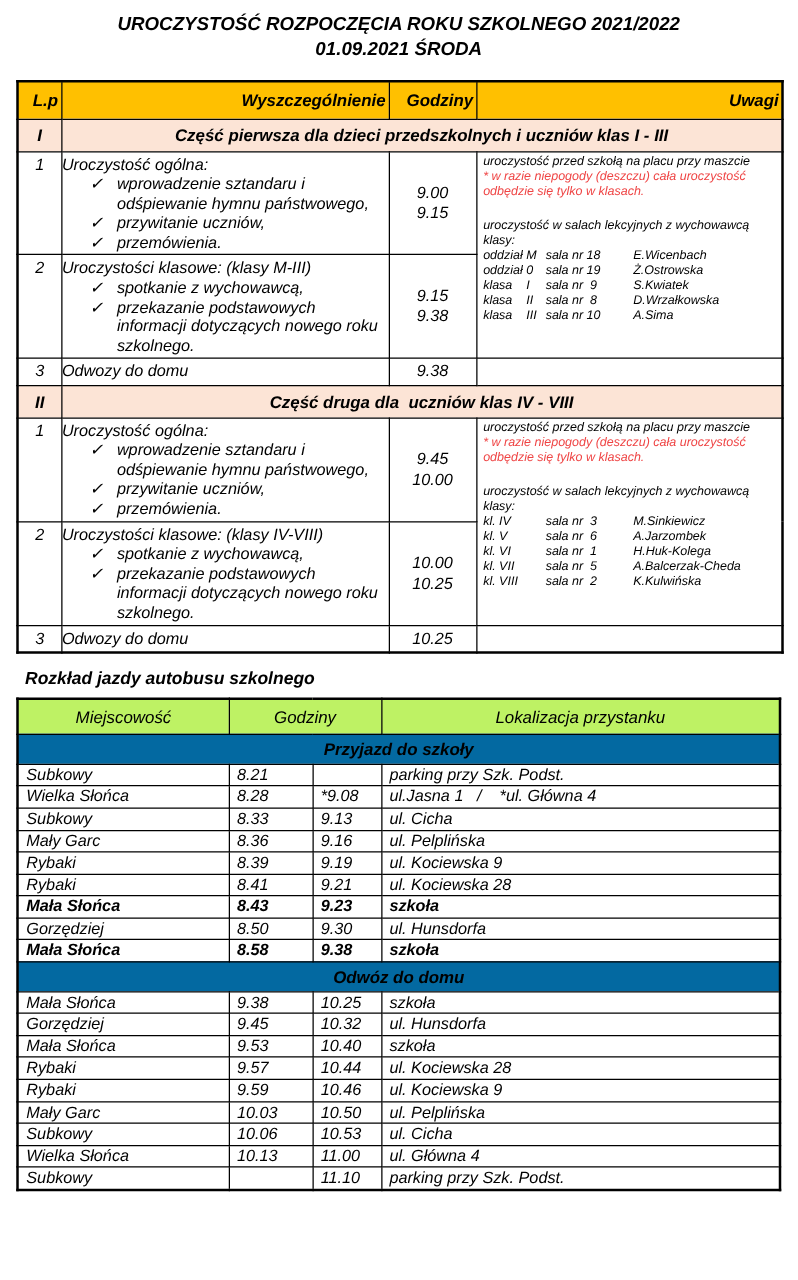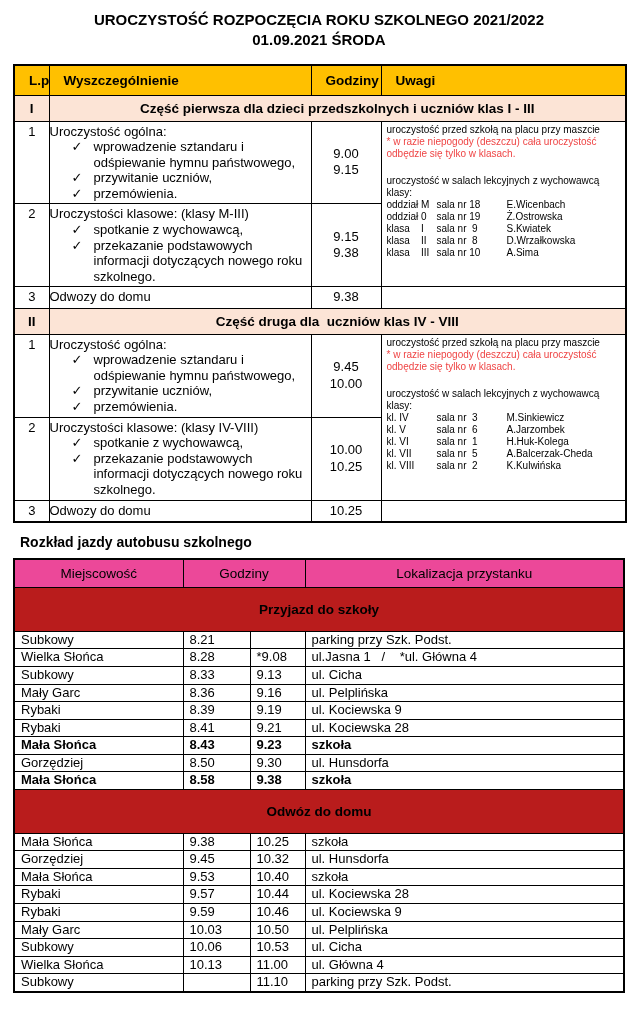--- a/index.html
+++ b/index.html
@@ -2,40 +2,40 @@
 <html><head>
 <meta charset="utf-8">
 <style>
   * { box-sizing: border-box; }
   html, body { margin:0; padding:0; background:#fff; }
   body {
     width:638px; height:1024px; overflow:hidden;
     font-family:"Liberation Sans", sans-serif;
     font-size:13px; color:#000;
   }
-  .page { padding:8px 13px 0 13px; }
+  .page { padding:8px 13px 0 13px;font-style:italic; }
 
   h1.page-title {
     font-size:15px; font-weight:bold; text-align:center;
     margin:2px 0 13px 0; line-height:1.35;
   }
 
   table { border-collapse:collapse; width:100%; table-layout:fixed; }
   table.ceremony, table.bus { border:2px solid #000; }
   td, th { border:1px solid #000; vertical-align:top; }
 
   
   .ceremony col.c-lp   { width:35px; }
   .ceremony col.c-det  { width:262px; }
   .ceremony col.c-time { width:70px; }
   .ceremony col.c-uw   { width:245px; }
 
   .ceremony th {
-    background:#FFC000; font-weight:bold; text-align:left;
-    font-size:13.5px; padding:7px 14px; vertical-align:middle;
+    background:#FFC000; font-weight:bold; text-align:right;
+    font-size:13.5px; padding:7px 2px; vertical-align:middle;
   }
   tr.section-row td {
     background:#FCE4D6; font-weight:bold; text-align:center;
     font-size:13.5px; padding:5px 2px; vertical-align:middle; white-space:pre-wrap;
   }
   .ceremony td.num { text-align:center; padding:2px 1px; }
   .ceremony td.detail { padding:2px 0; line-height:1.2; }
   .detail .heading { }
   ul.checks { list-style:none; margin:0; padding:0 0 0 22px; }
   li.check-item { display:flex; }
@@ -53,26 +53,26 @@
   .assign-row .a2 { min-width:70px; padding-right:10px; }
   .assign-row .a3 { white-space:nowrap; }
 
   .bus-heading { font-weight:bold; font-size:14px; margin:11px 0 8px 7px; }
 
   
   .bus col.b-place { width:169px; }
   .bus col.b-t1 { width:67px; }
   .bus col.b-t2 { width:55px; }
   .bus th {
-    background:#ec4899; font-weight:normal; text-align:center;
+    background:#bef264; font-weight:normal; text-align:center;
     font-size:13.5px; padding:6px 2px; vertical-align:middle;
   }
   tr.bus-section-row td {
-    background:#b91c1c; font-weight:bold; text-align:center;
-    font-size:13.5px; padding:14px; vertical-align:middle;
+    background:#0369a1; font-weight:bold; text-align:center;
+    font-size:13.5px; padding:4px; vertical-align:middle;
   }
   .bus td.cell { padding:1px 6px; line-height:1.12; white-space:pre-wrap; overflow:hidden; }
   tr.bold td { font-weight:bold; }
 </style>
 </head>
 <body>
 
 <div class="page">
 
   <h1 class="page-title">

